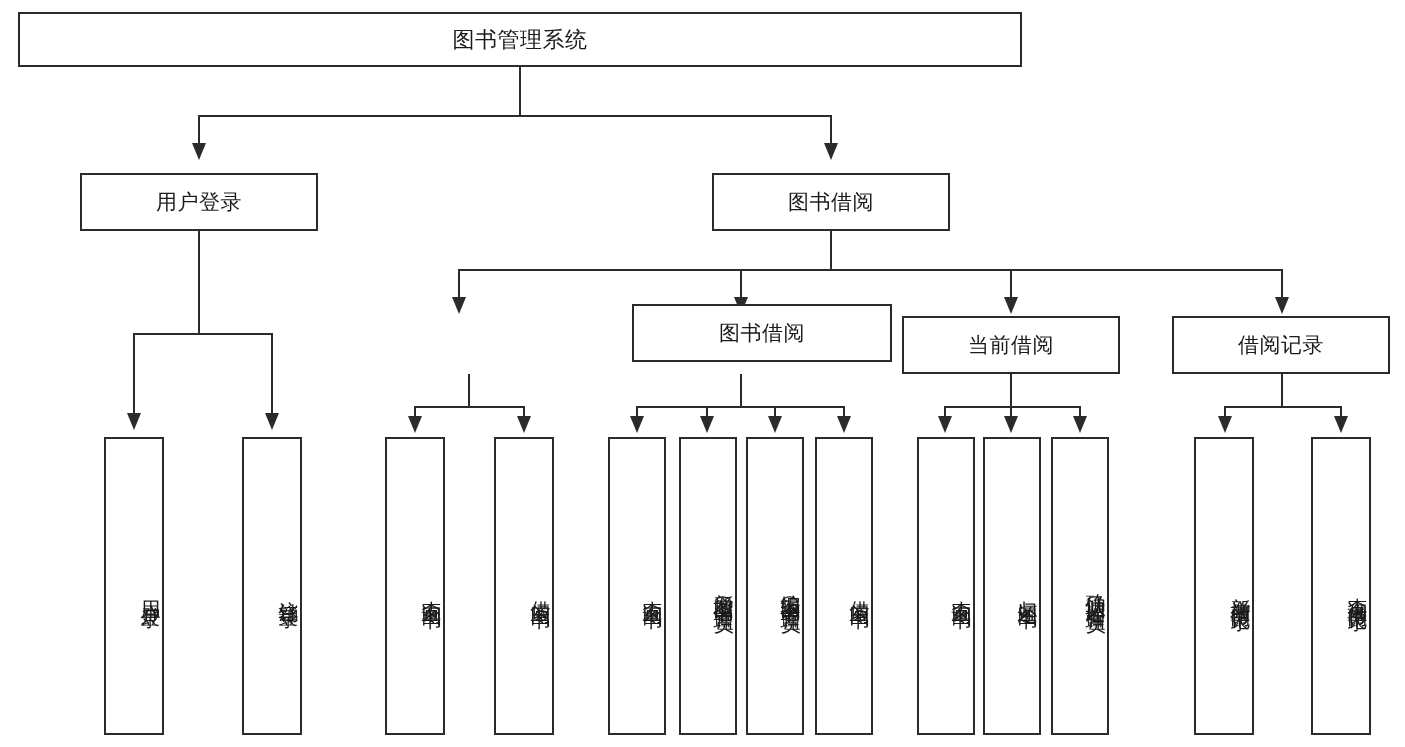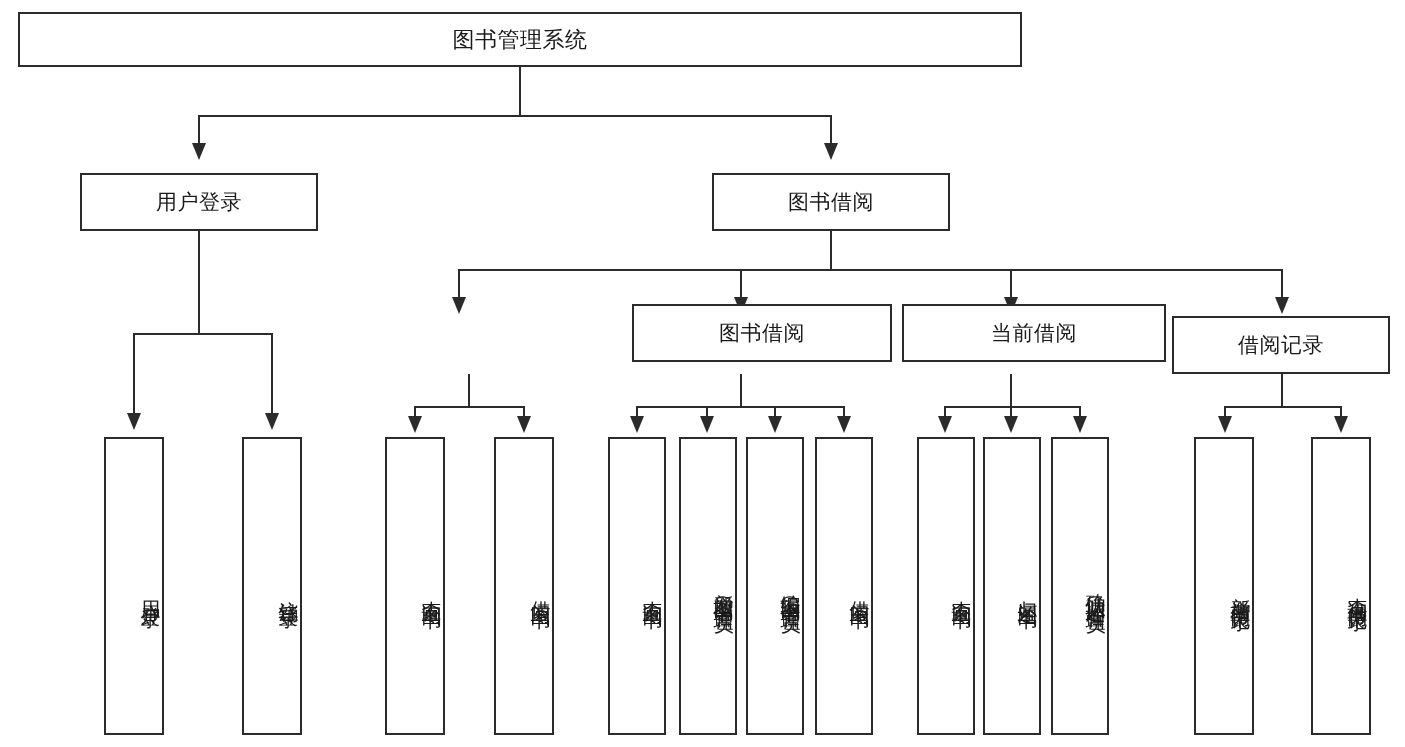--- a/index.html
+++ b/index.html
@@ -115,21 +115,21 @@
   <div class="ln v" style="left: 740px; top: 269px; height: 30px; background: rgb(43, 43, 43);"></div>
   <div class="arw" style="left: 734px; top: 297px; border-top-color: rgb(43, 43, 43);"></div>
   <div class="ln v" style="left: 1010px; top: 269px; height: 30px; background: rgb(43, 43, 43);"></div>
   <div class="arw" style="left: 1004px; top: 297px; border-top-color: rgb(43, 43, 43);"></div>
   <div class="ln v" style="left: 1281px; top: 269px; height: 30px; background: rgb(43, 43, 43);"></div>
   <div class="arw" style="left: 1275px; top: 297px; border-top-color: rgb(43, 43, 43);"></div>
 
   <div class="node h" style="left: 632px; top: 304px; width: 260px; height: 58px; border-color: rgb(43, 43, 43); background-color: rgb(255, 255, 255);">
     <span class="lbl">图书借阅</span>
   </div>
-  <div class="node h" style="left: 902px; top: 304px; width: 264px; height: 58px; border-color: rgb(43, 43, 43); background-color: rgb(255, 255, 255);">
+  <div class="node h" style="left: 902px; top: 316px; width: 218px; height: 58px; border-color: rgb(43, 43, 43); background-color: rgb(255, 255, 255);">
     <span class="lbl">当前借阅</span>
   </div>
   <div class="node h" style="left: 1172px; top: 316px; width: 218px; height: 58px; border-color: rgb(43, 43, 43); background-color: rgb(255, 255, 255);">
     <span class="lbl">借阅记录</span>
   </div>
 
   <div class="ln v" style="left: 468px; top: 374px; height: 34px; background: rgb(43, 43, 43);"></div>
   <div class="ln h" style="left: 414px; top: 406px; width: 110px; background: rgb(43, 43, 43);"></div>
   <div class="ln v" style="left: 414px; top: 406px; height: 12px; background: rgb(43, 43, 43);"></div>
   <div class="arw" style="left: 408px; top: 416px; border-top-color: rgb(43, 43, 43);"></div>

